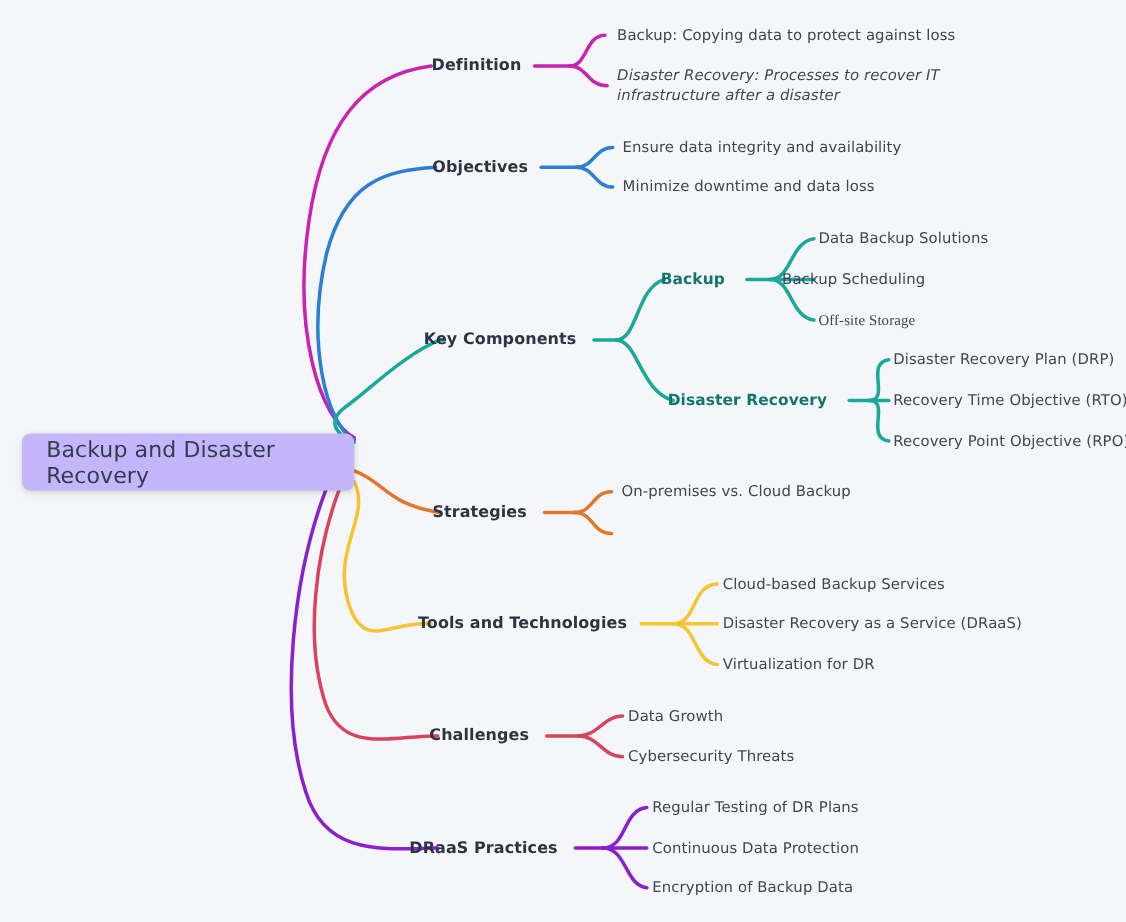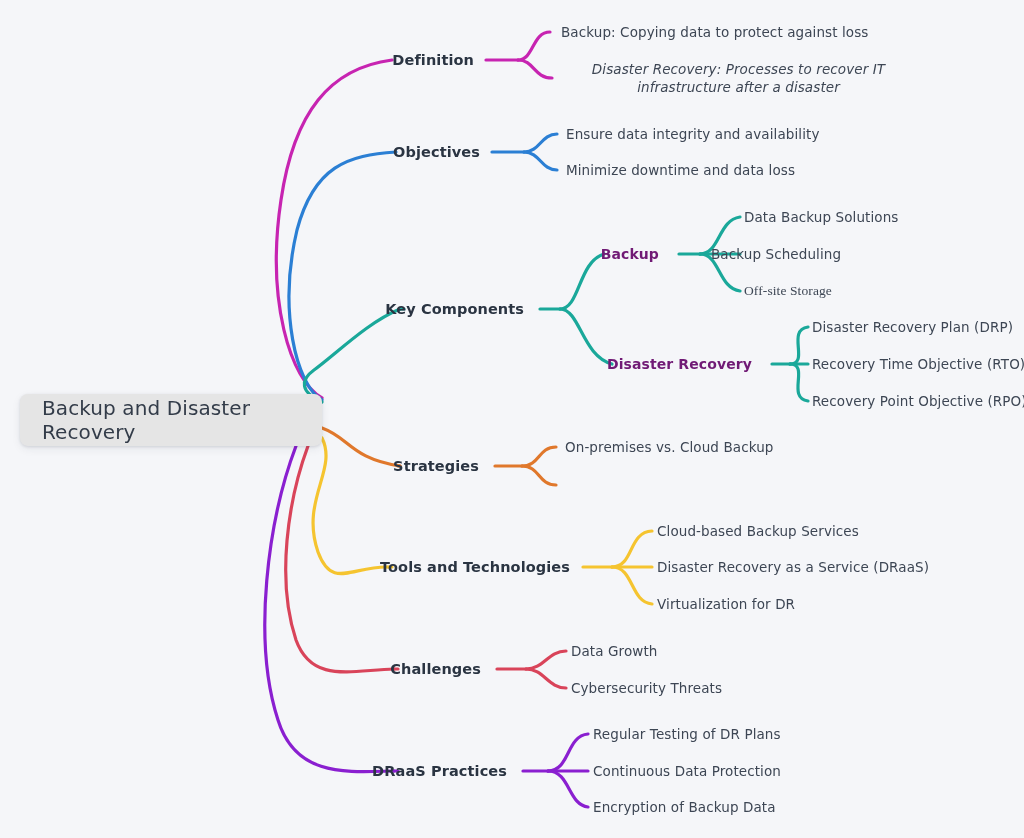--- a/index.html
+++ b/index.html
@@ -33,40 +33,39 @@
     line-height: 18px;
     letter-spacing: 0.1px;
   }
   .node-label.branch {
     font-weight: bold;
     color: #2a3442;
     font-size: 14.5px;
   }
   .node-label.sub {
     font-weight: bold;
-    color: #701a75;
+    color: #0f766e;
     font-size: 14px;
   }
   .node-label.right-anchor {
     transform: translate(-100%, -50%);
   }
   .node-label.left-anchor {
     transform: translate(0, -50%);
-    text-align: center;
   }
   .node-label.wrap {
     white-space: normal;
     width: 355px;
   }
   .node-label.wrap.left-anchor {
     transform: translate(0, -50%);
   }
   #root-node {
     position: absolute;
-    background: #e5e5e5;
+    background: #c4b5fd;
     border-radius: 8px;
     box-shadow: 0 1px 3px rgba(30,40,60,0.13), 0 3px 10px rgba(30,40,60,0.07);
     display: flex;
     align-items: center;
     padding: 0 22px;
     box-sizing: border-box;
   }
   #root-node .root-text {
     font-size: 20px;
     color: #333c49;

